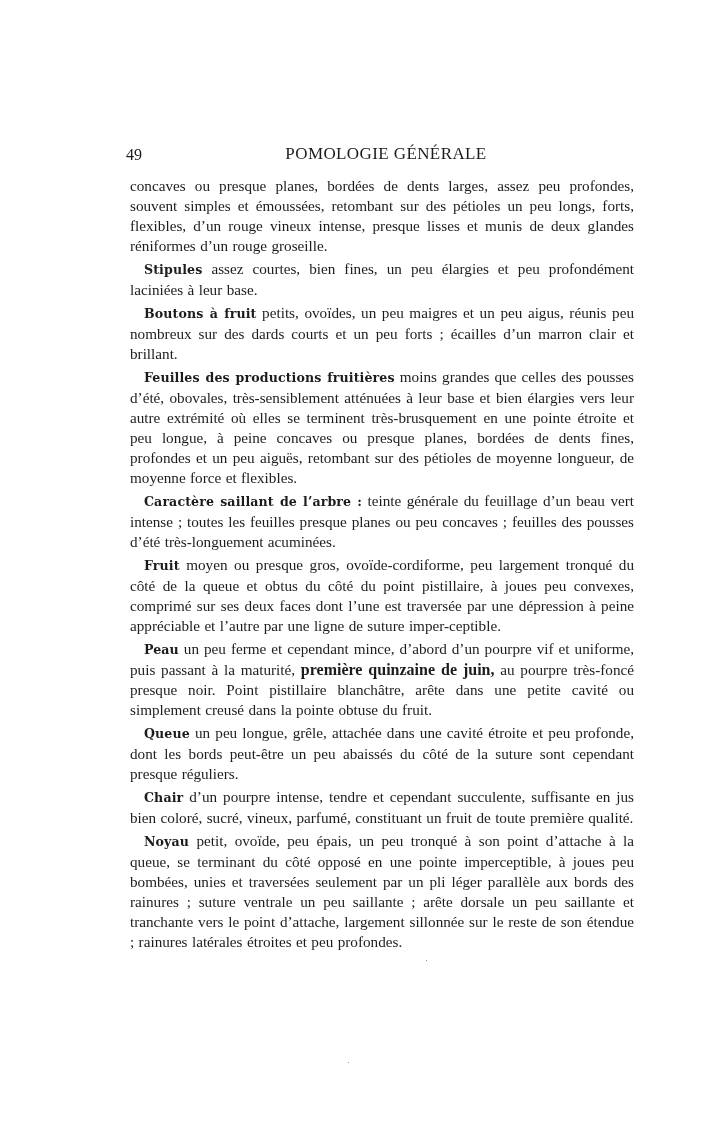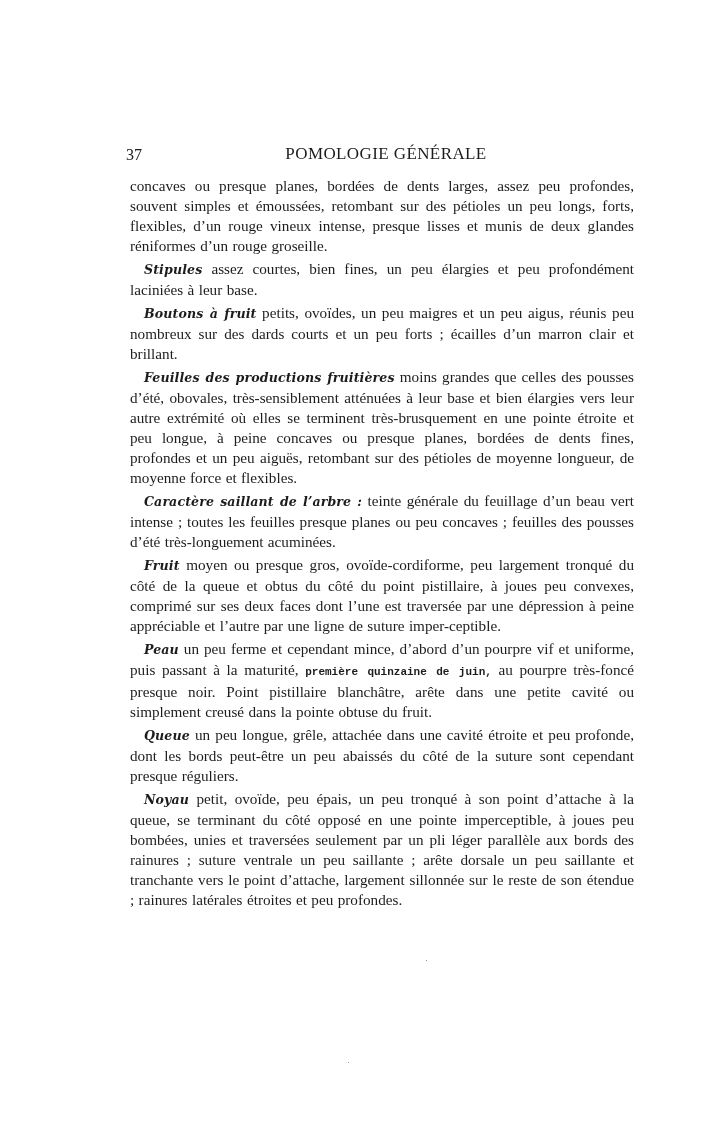--- a/index.html
+++ b/index.html
@@ -55,40 +55,39 @@
       hyphens: manual;
     }
     .para.first {
       text-indent: 0;
     }
     .term {
       font-family: "DejaVu Serif", serif;
       font-weight: bold;
       font-size: 12.6px;
       letter-spacing: 0.1px;
-      font-style: italic;
     }
     .inline-bold {
-      font-family: Liberation Mono, monospace;
+      font-family: Liberation Serif, serif;
       font-weight: bold;
-      font-size: 11px;
+      font-size: 16px;
     }
     .speck {
       position: absolute;
       width: 1px;
       height: 1px;
       background: #9a9a9a;
     }
   </style>
 </head>
 <body>
 
 <div class="page">
   <div class="running-head">
-    <span class="page-number">37</span>
+    <span class="page-number">49</span>
     <span class="running-title">POMOLOGIE GÉNÉRALE</span>
   </div>
 
   <div class="body-text">
     <p class="para first"><span>concaves ou presque planes, bordées de dents larges, assez peu profondes, souvent simples et émoussées, retombant sur des pétioles un peu longs, forts, flexibles, d’un rouge vineux intense, presque lisses et munis de deux glandes réniformes d’un rouge groseille.</span></p>
 
     <p class="para"><span class="term">Stipules</span><span> assez courtes, bien fines, un peu élargies et peu profondément laciniées à leur base.</span></p>
 
     <p class="para"><span class="term">Boutons à fruit</span><span> petits, ovoïdes, un peu maigres et un peu aigus, réunis peu nombreux sur des dards courts et un peu forts ; écailles d’un marron clair et brillant.</span></p>
 
@@ -96,19 +95,20 @@
     <p class="para"><span class="term">Feuilles des productions fruitières</span><span> moins grandes que celles des pousses d’été, obovales, très-sensiblement atténuées à leur base et bien élargies vers leur autre extrémité où elles se terminent très-brusquement en une pointe étroite et peu longue, à peine concaves ou presque planes, bordées de dents fines, profondes et un peu aiguës, retombant sur des pétioles de moyenne longueur, de moyenne force et flexibles.</span></p>
 
     <p class="para"><span class="term">Caractère saillant de l’arbre :</span><span> teinte générale du feuillage d’un beau vert intense ; toutes les feuilles presque planes ou peu concaves ; feuilles des pousses d’été très-longuement acuminées.</span></p>
 
     <p class="para"><span class="term">Fruit</span><span> moyen ou presque gros, ovoïde-cordiforme, peu largement tronqué du côté de la queue et obtus du côté du point pistillaire, à joues peu convexes, comprimé sur ses deux faces dont l’une est traversée par une dépression à peine appréciable et l’autre par une ligne de suture imper-ceptible.</span></p>
 
     <p class="para"><span class="term">Peau</span><span> un peu ferme et cependant mince, d’abord d’un pourpre vif et uniforme, puis passant à la maturité, </span><span class="inline-bold">première quinzaine de juin,</span><span> au pourpre très-foncé presque noir. Point pistillaire blanchâtre, arête dans une petite cavité ou simplement creusé dans la pointe obtuse du fruit.</span></p>
 
     <p class="para"><span class="term">Queue</span><span> un peu longue, grêle, attachée dans une cavité étroite et peu profonde, dont les bords peut-être un peu abaissés du côté de la suture sont cependant presque réguliers.</span></p>
 
+    <p class="para"><span class="term">Chair</span><span> d’un pourpre intense, tendre et cependant succulente, suffisante en jus bien coloré, sucré, vineux, parfumé, constituant un fruit de toute première qualité.</span></p>
 
     <p class="para"><span class="term">Noyau</span><span> petit, ovoïde, peu épais, un peu tronqué à son point d’attache à la queue, se terminant du côté opposé en une pointe imperceptible, à joues peu bombées, unies et traversées seulement par un pli léger parallèle aux bords des rainures ; suture ventrale un peu saillante ; arête dorsale un peu saillante et tranchante vers le point d’attache, largement sillonnée sur le reste de son étendue ; rainures latérales étroites et peu profondes.</span></p>
   </div>
 </div>
 
 <div class="speck" style="left:426px; top:960px;"></div>
 <div class="speck" style="left:348px; top:1062px;"></div>
 
 </body></html>

